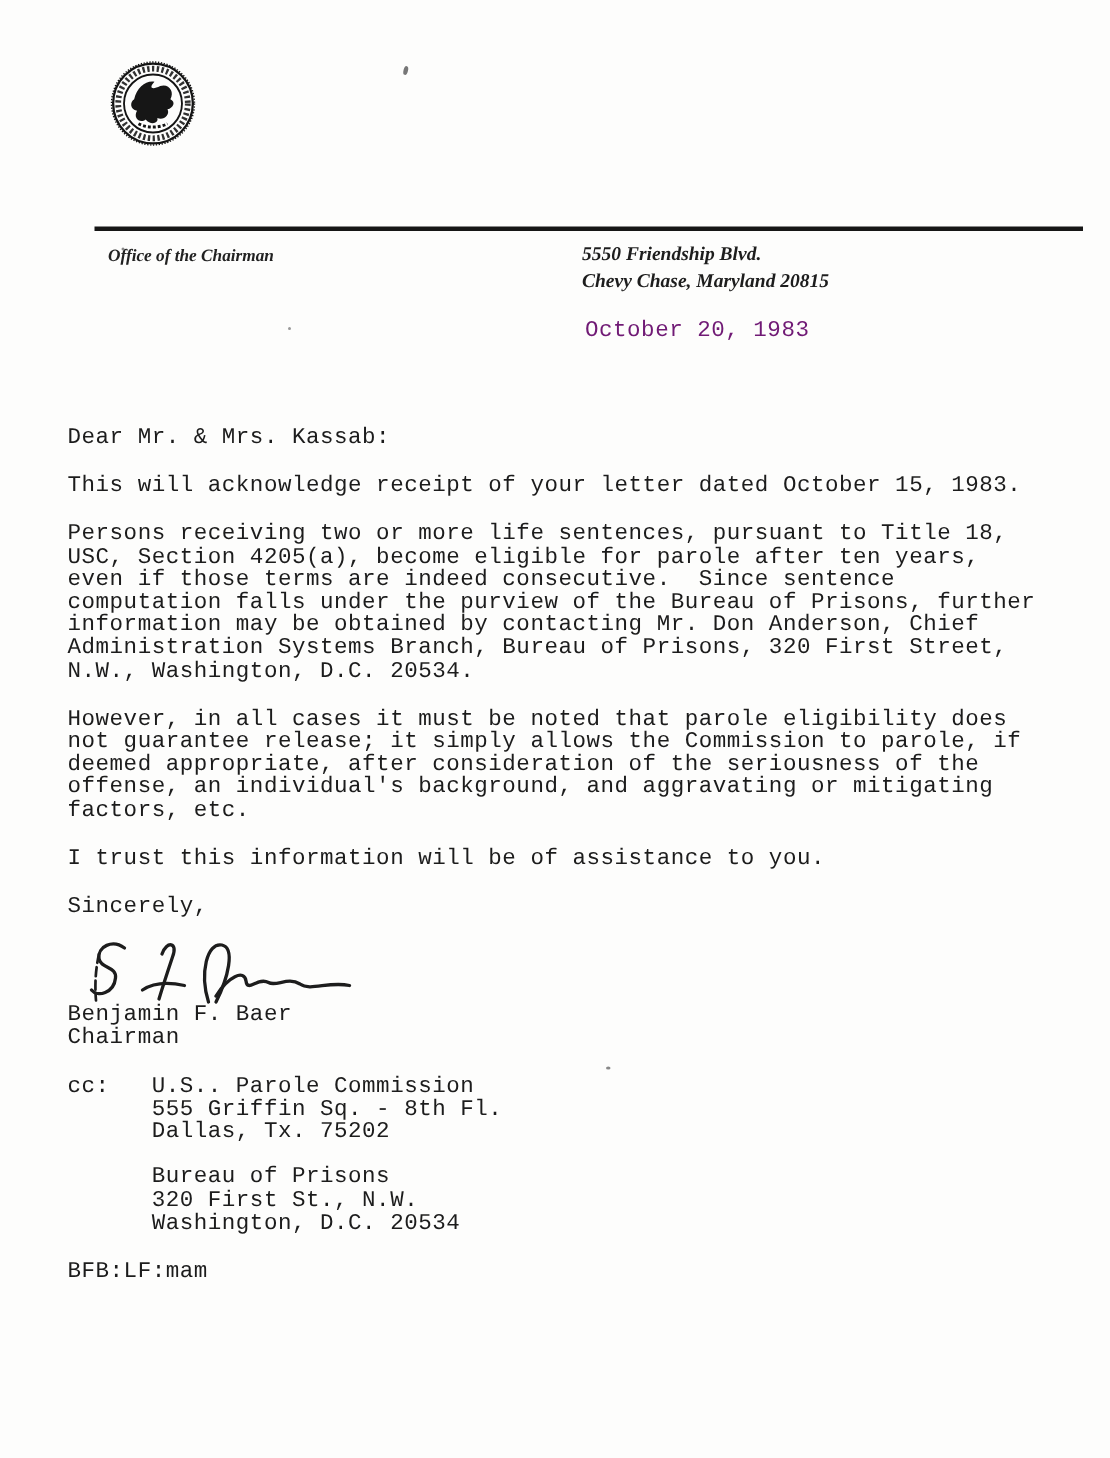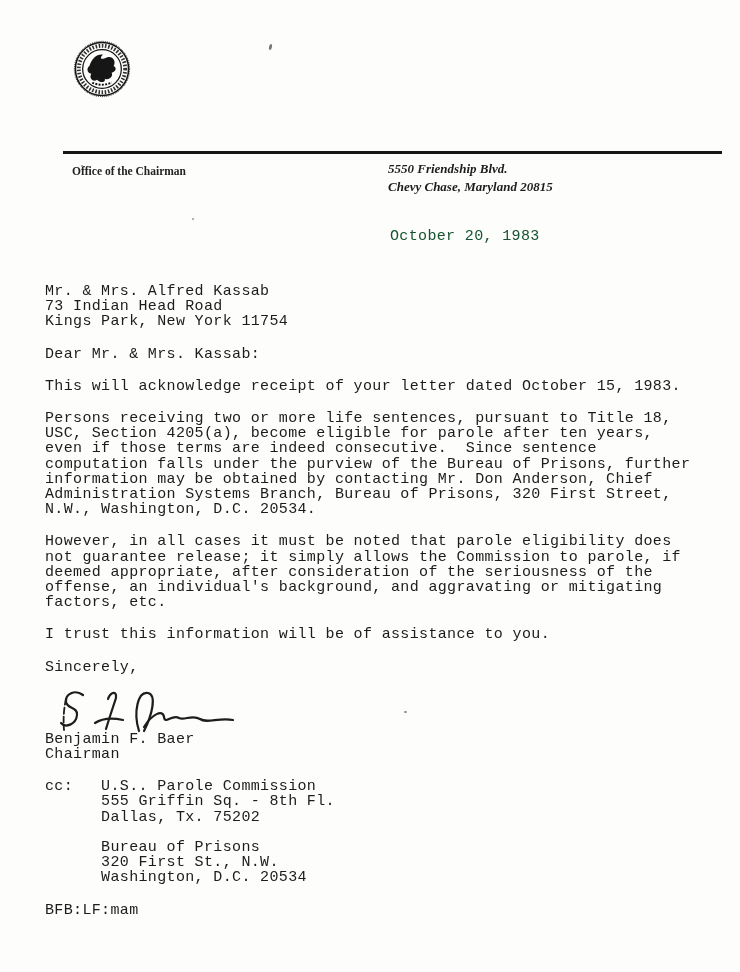--- a/index.html
+++ b/index.html
@@ -14,32 +14,32 @@
     position:absolute;left:387px;
     font-family:"Liberation Serif","DejaVu Serif",serif;
     font-weight:700;font-size:14.5px;color:#131313;letter-spacing:.2px;
   }
   .agency{top:37px;}
   .bureau{top:61px;}
   .rule{position:absolute;left:63px;top:151px;width:659px;height:2.5px;background:#161616;}
   .office{
     position:absolute;left:72px;top:165px;
     font-family:"Liberation Serif","DejaVu Serif",serif;
-    font-weight:600;font-size:11.5px;color:#222;
+    font-weight:600;font-size:11.5px;color:#222;font-style:italic;
   }
   .lh-addr{
     position:absolute;left:388px;
     font-family:"Liberation Serif","DejaVu Serif",serif;
     font-style:italic;font-weight:700;font-size:13px;color:#1d1d1d;
   }
   .lh-addr.l1{top:161px;}
   .lh-addr.l2{top:179px;}
   .date{
-    position:absolute;left:390px;top:228px;
-    font-size:15px;letter-spacing:.35px;color:#14532d;
+    position:absolute;left:390px;top:212px;
+    font-size:15px;letter-spacing:.35px;color:#701a75;
   }
   
   .body{
     position:absolute;left:45px;top:284px;width:680px;
     font-size:15px;line-height:15.2px;letter-spacing:.35px;color:#1c1c1c;
   }
   .block{margin:0 0 17px 0;white-space:pre-wrap;}
   .block:last-child{margin-bottom:0;}
   .signature{position:relative;height:40px;margin:0;}
   .signature svg{position:absolute;left:8px;top:-6px;}
@@ -65,23 +65,20 @@
       <path d="M-10,14 C-4,17 4,17 10,14" fill="none" stroke="#141414" stroke-width="2" stroke-dasharray="2 1.4"></path>
     </svg>
   </div>
   <div class="rule"></div>
   <div class="office">Office of the Chairman</div>
   <div class="lh-addr l1">5550 Friendship Blvd.</div>
   <div class="lh-addr l2">Chevy Chase, Maryland 20815</div>
   <div class="date">October 20, 1983</div>
 
   <div class="body">
-    <div class="block">Mr. &amp; Mrs. Alfred Kassab
-73 Indian Head Road
-Kings Park, New York 11754</div>
     <div class="block">Dear Mr. &amp; Mrs. Kassab:</div>
     <div class="block">This will acknowledge receipt of your letter dated October 15, 1983.</div>
     <div class="block">Persons receiving two or more life sentences, pursuant to Title 18,
 USC, Section 4205(a), become eligible for parole after ten years,
 even if those terms are indeed consecutive.  Since sentence
 computation falls under the purview of the Bureau of Prisons, further
 information may be obtained by contacting Mr. Don Anderson, Chief
 Administration Systems Branch, Bureau of Prisons, 320 First Street,
 N.W., Washington, D.C. 20534.</div>
     <div class="block">However, in all cases it must be noted that parole eligibility does

